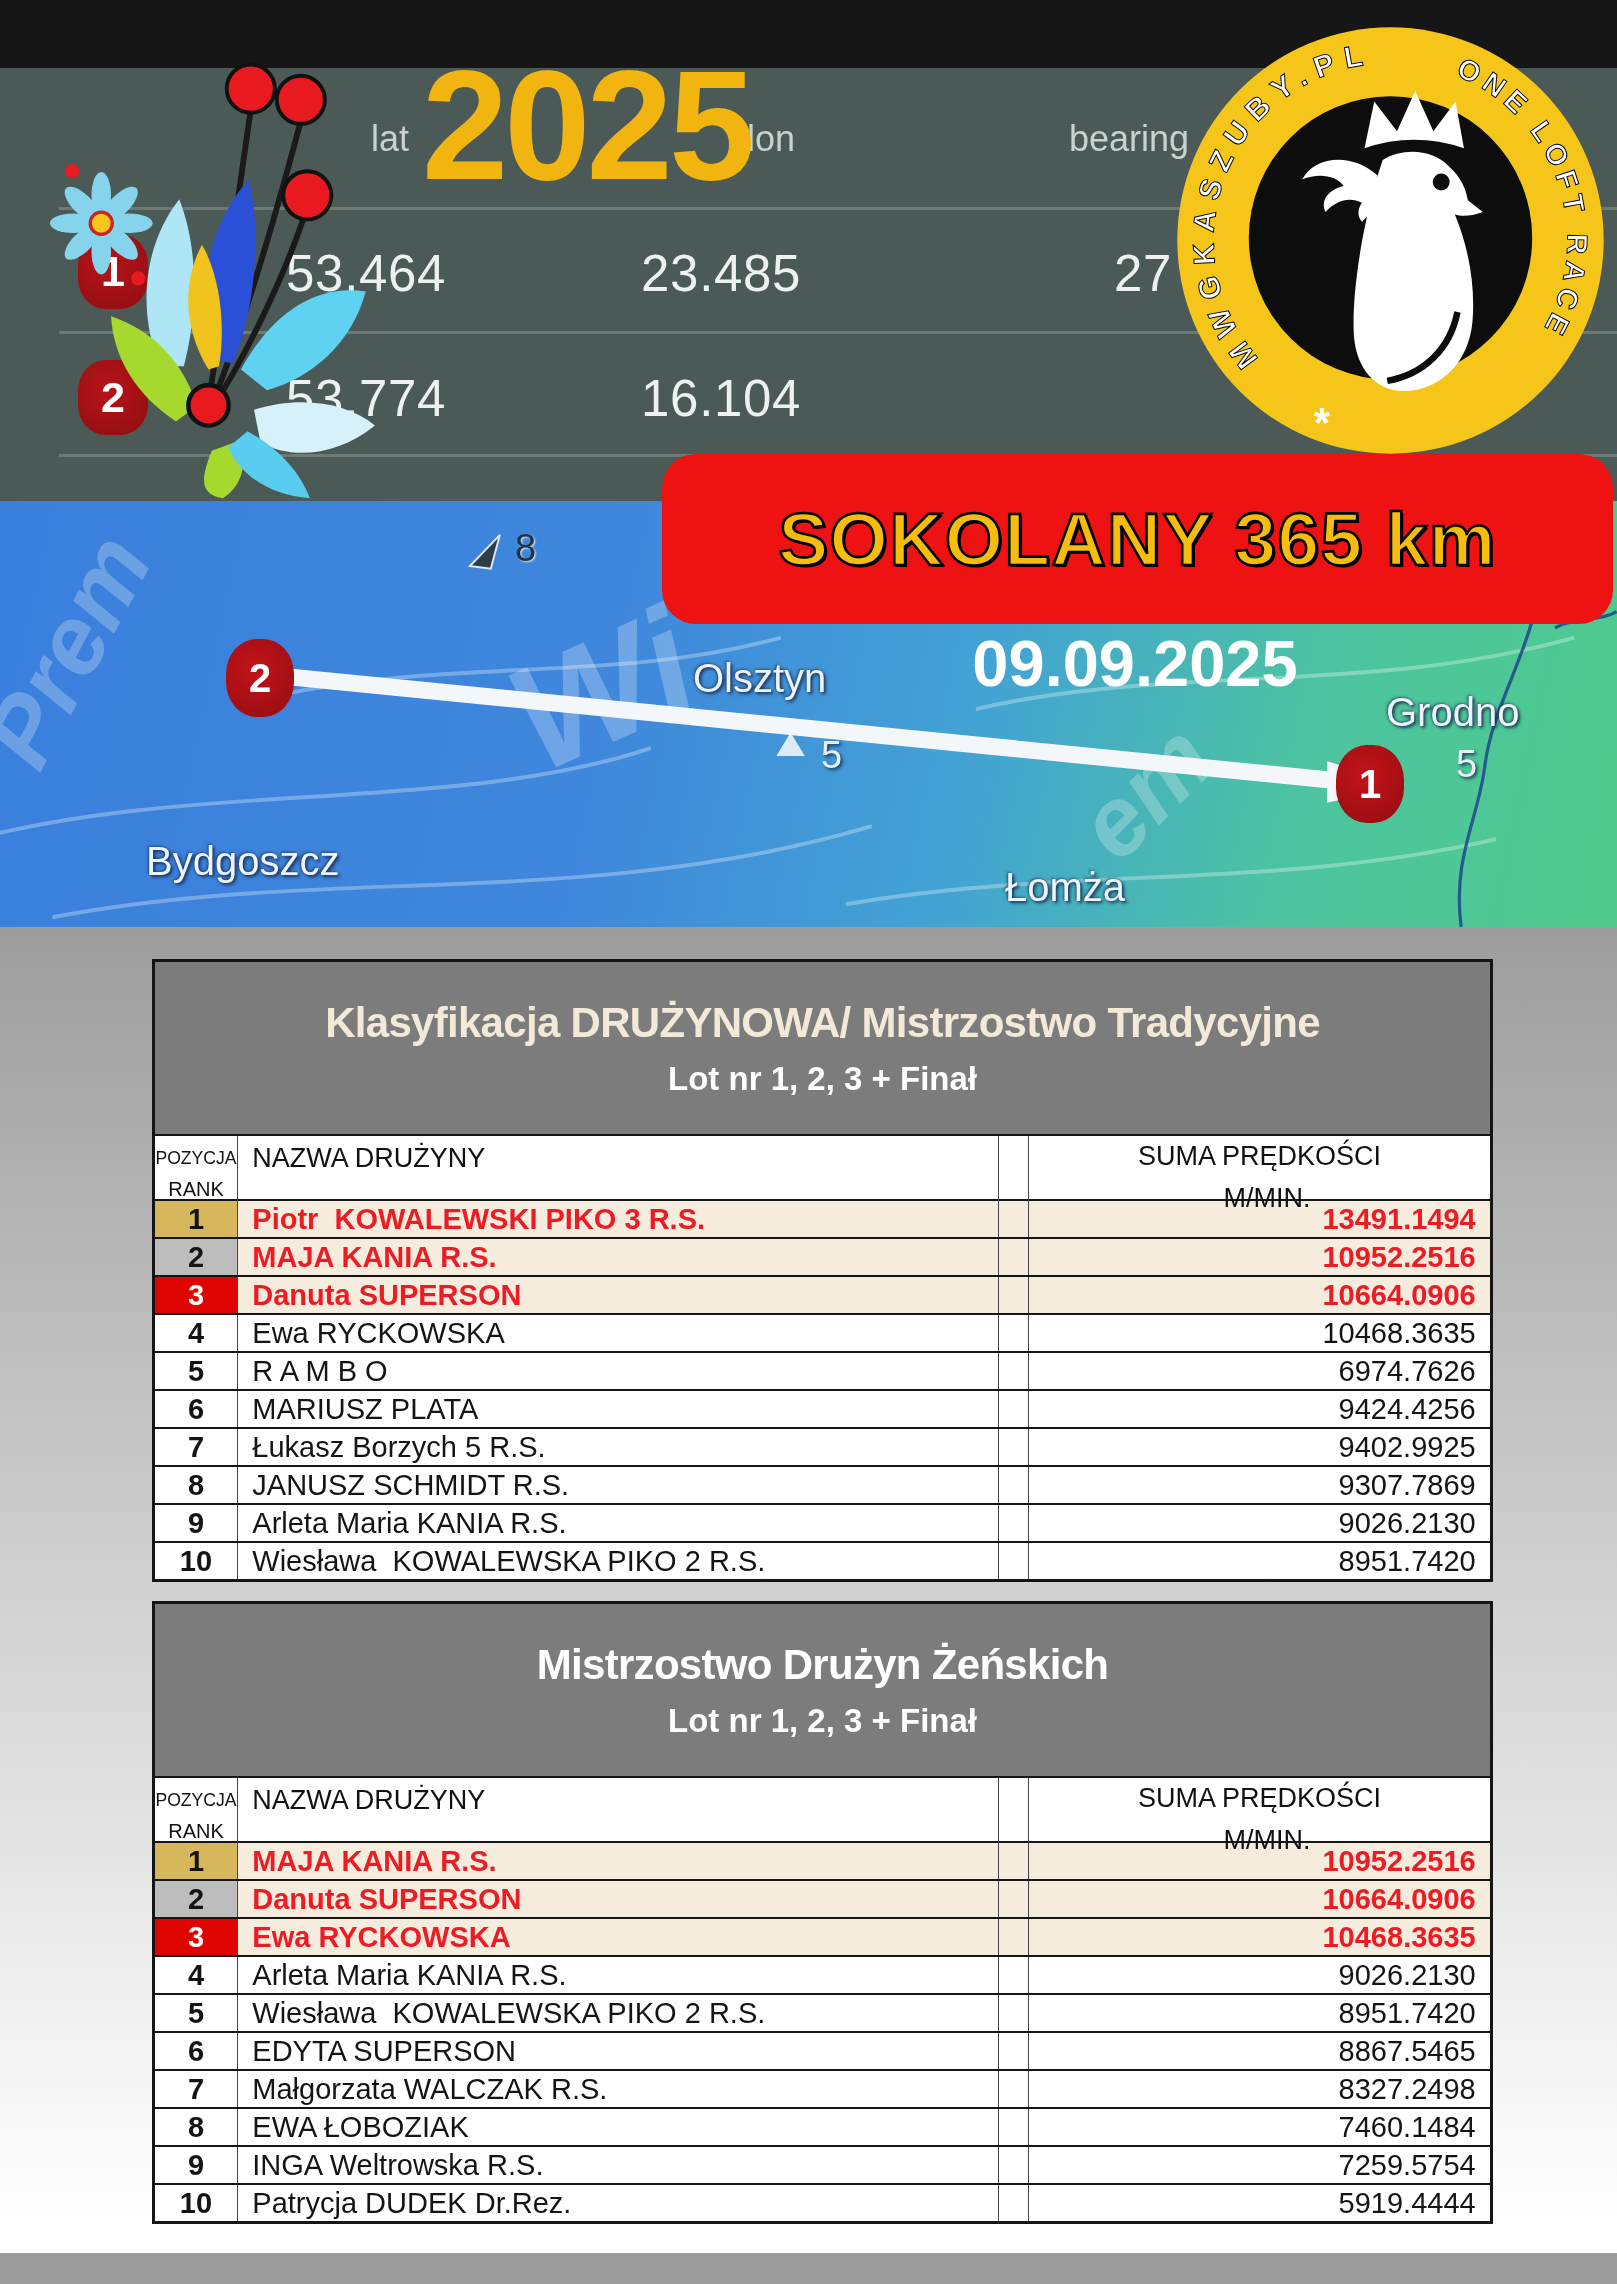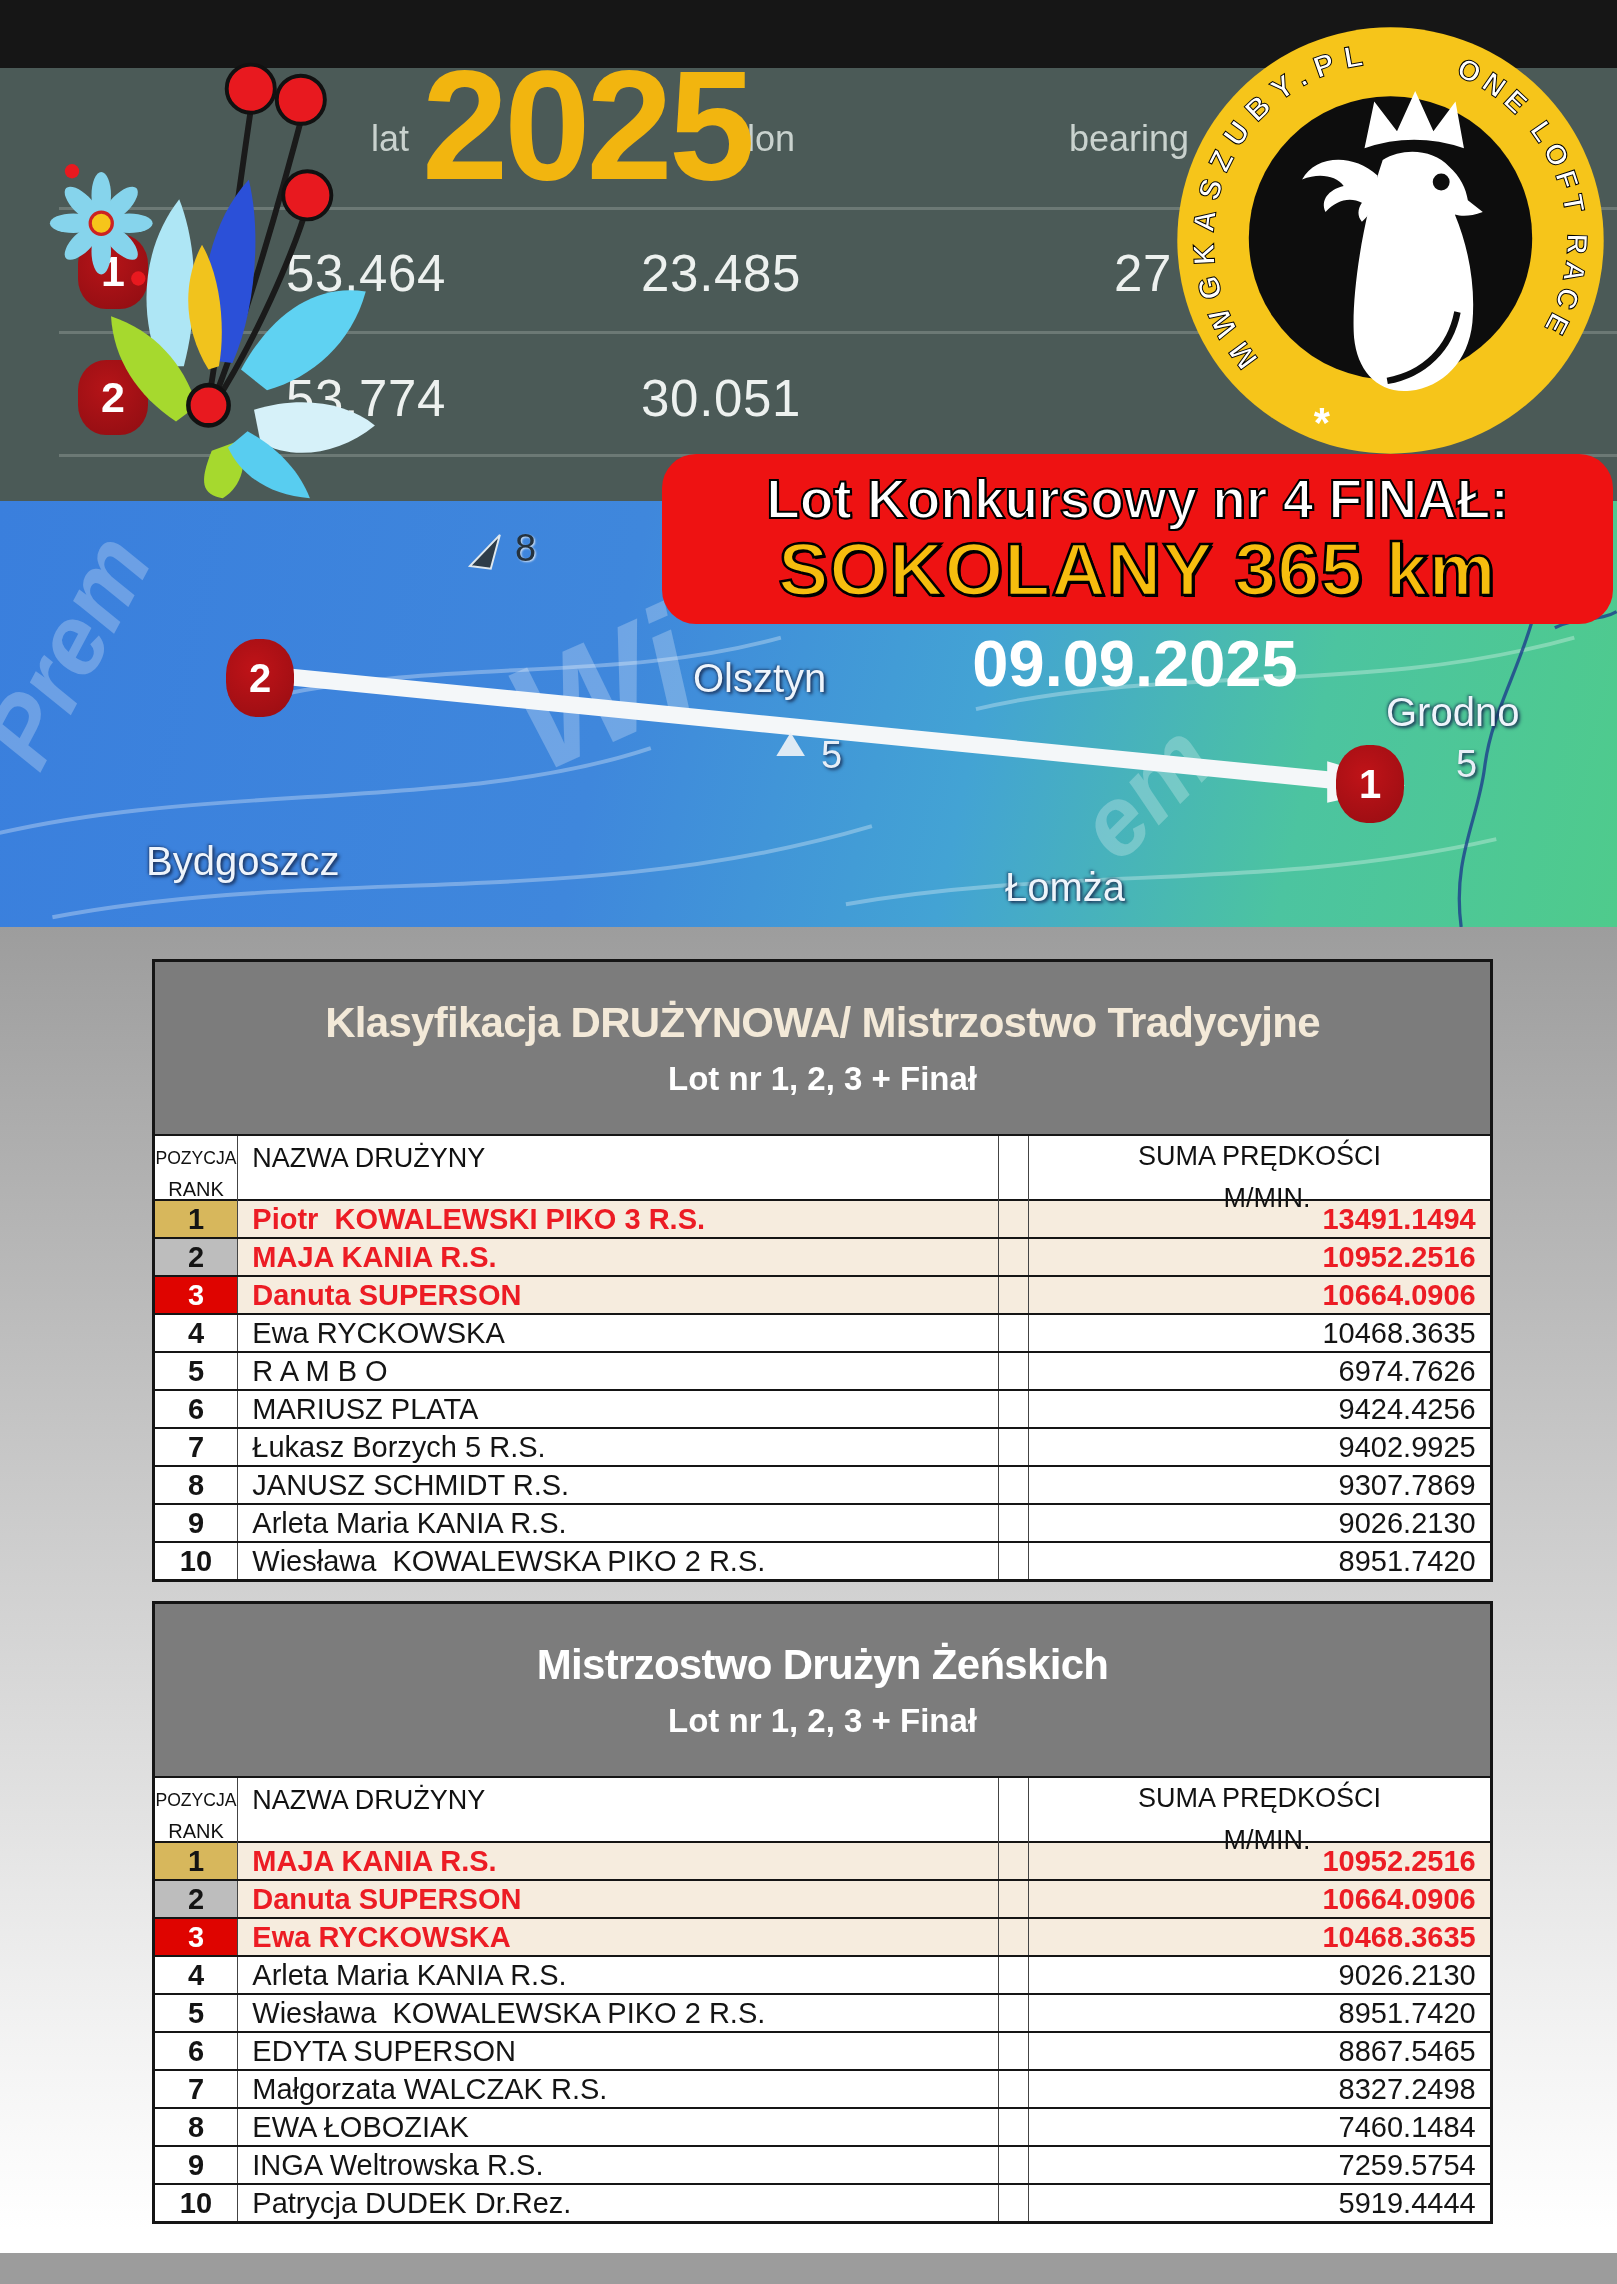--- a/index.html
+++ b/index.html
@@ -103,21 +103,21 @@
   <div class="sep" style="top:331px;"></div>
   <div class="sep" style="top:454px;"></div>
 
   <div class="badge" style="left:78px;top:234px;">1</div>
   <div class="cval" style="left:286px;top:244px;width:247px;">53.464</div>
   <div class="cval" style="left:641px;top:244px;width:247px;">23.485</div>
   <div class="cval" style="left:1114px;top:244px;width:130px;text-align:left;">27</div>
 
   <div class="badge" style="left:78px;top:360px;">2</div>
   <div class="cval" style="left:286px;top:369px;width:247px;">53.774</div>
-  <div class="cval" style="left:641px;top:369px;width:247px;">30.051</div>
+  <div class="cval" style="left:641px;top:369px;width:247px;">16.104</div>
 
   <div class="year">2025</div>
 
   <svg class="flower" viewBox="0 0 560 760">
     <g stroke="#1a1a1a" stroke-width="9" fill="none">
       <path d="M 250,610 C 270,490 290,330 318,140"></path>
       <path d="M 255,615 C 312,470 360,300 398,155"></path>
       <path d="M 255,620 C 320,520 382,380 405,298"></path>
     </g>
     <circle cx="315" cy="128" r="37" fill="#e8191f" stroke="#111" stroke-width="6"></circle>
@@ -210,21 +210,20 @@
     <div class="citylab" style="left:146px;top:338px;">Bydgoszcz</div>
     <div class="citylab" style="left:1005px;top:364px;">Łomża</div>
 
     <div class="mk" style="left:226px;top:138px;">2</div>
     <div class="mk" style="left:1336px;top:244px;">1</div>
   </div>
 
   <div class="mdate">09.09.2025</div>
 
   <div class="banner">
-    <div class="l1">Lot Konkursowy nr 4 FINAŁ:</div>
     <div class="l2">SOKOLANY  365 km</div>
   </div>
 
   <div class="tables-bg"></div>
 
   <div class="rtable t0">
     <div class="ttitle">
       <div class="main">Klasyfikacja DRUŻYNOWA/ Mistrzostwo Tradycyjne</div>
       <div class="sub">Lot nr 1, 2, 3 + Finał</div>
     </div>

